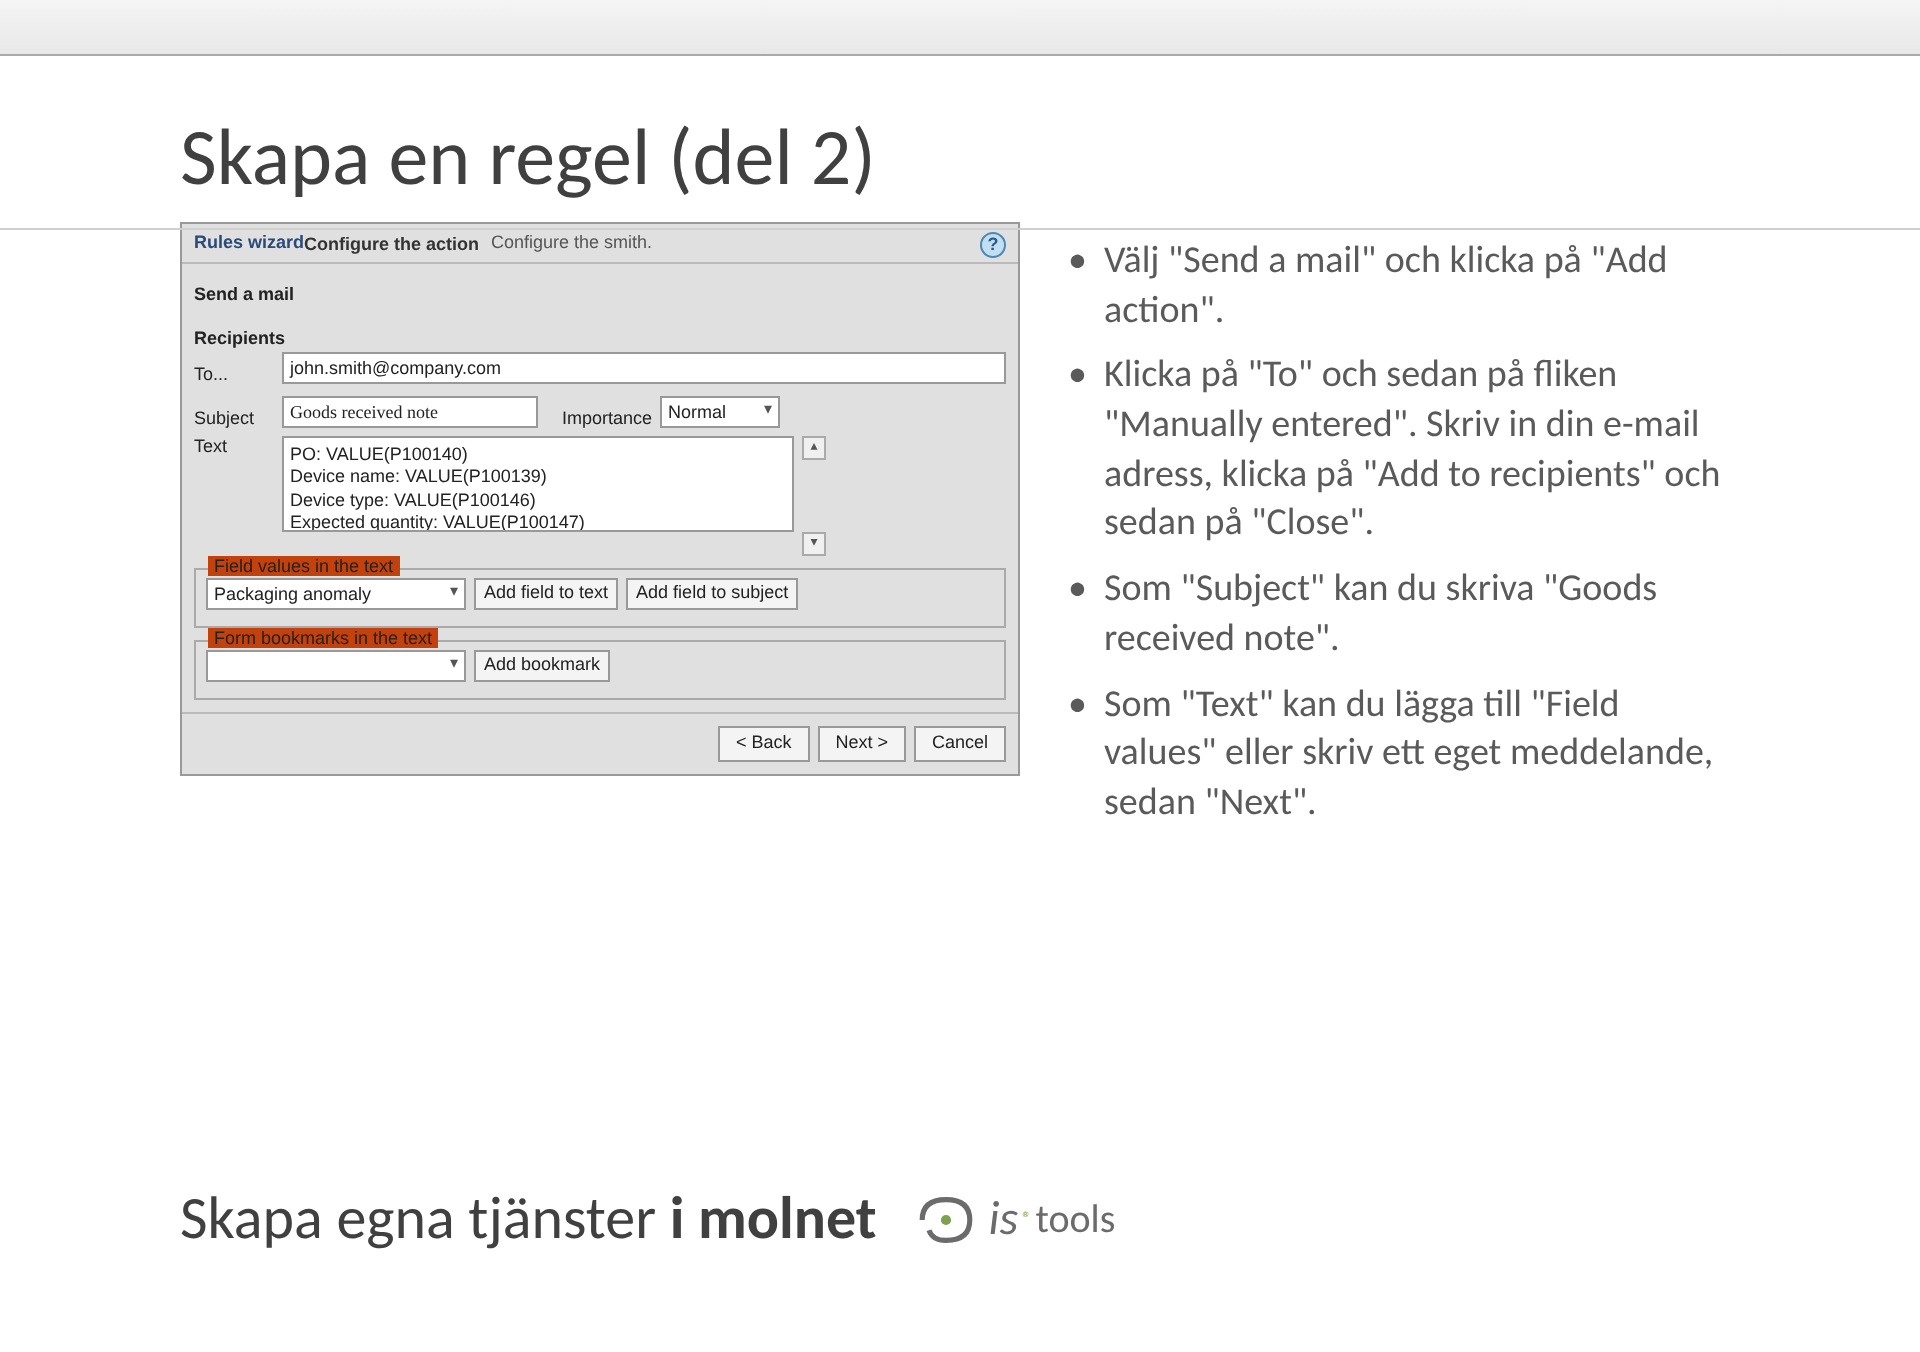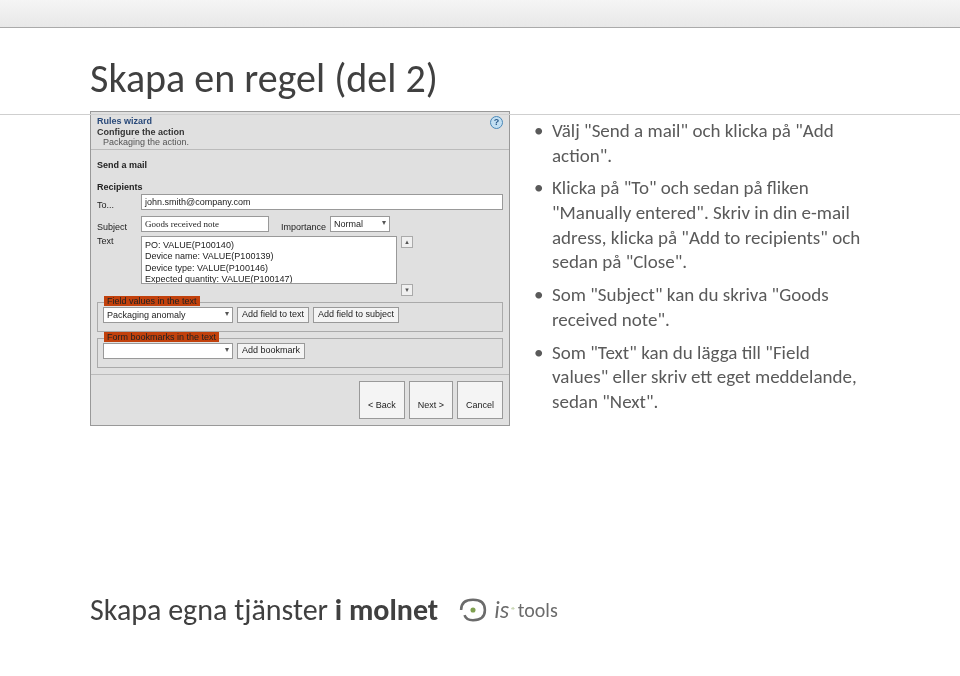--- a/index.html
+++ b/index.html
@@ -38,21 +38,21 @@
     font-size: 9px;
     color: #222;
   }
   .wiz-header {
     display: flex;
     justify-content: space-between;
     align-items: flex-start;
     padding: 4px 6px 2px 6px;
     border-bottom: 1px solid #bbb;
   }
-  .wiz-header-left { display: flex; flex-direction: column; }
+  .wiz-header-left { display: flex; flex-direction: row; }
   .wiz-header-title { font-weight: bold; color: #2a4a7a; }
   .wiz-header-sub1 { font-weight: bold; color: #333; margin-top: 1px; }
   .wiz-header-sub2 { color: #555; margin-left: 6px; }
   .help-icon {
     width: 13px; height: 13px;
     border-radius: 50%;
     background: #c2dff2;
     border: 1px solid #4a88b8;
     color: #2a5a8a;
     font-size: 9px;
@@ -145,21 +145,21 @@
     display: flex;
     justify-content: flex-end;
     gap: 4px;
     padding: 6px;
     border-top: 1px solid #bbb;
   }
   .btn {
     background: #f4f4f4;
     border: 1px solid #999;
     font-size: 9px;
-    padding: 18px 8px;
+    padding: 2px 8px;
     height: 18px;
   }
   .bullets {
     flex: 1;
     font-size: 19px;
     color: #5a5a5a;
     line-height: 1.3;
     padding-top: 8px;
   }
   .bullets ul { list-style: none; }
@@ -227,21 +227,21 @@
 <div class="content">
   <h1 class="page-title">Skapa en regel (del 2)</h1>
 
   <div class="main-row">
 
     <div class="wizard">
       <div class="wiz-header">
         <div class="wiz-header-left">
           <div class="wiz-header-title">Rules wizard</div>
           <div class="wiz-header-sub1">Configure the action</div>
-          <div class="wiz-header-sub2">Packaging the action.</div>
+          <div class="wiz-header-sub2">Configure the smith.</div>
         </div>
         <div class="help-icon">?</div>
       </div>
 
       <div class="wiz-body">
         <div class="wiz-section-title">Send a mail</div>
 
         <div style="height:4px"></div>
         <div class="recipients-label">Recipients</div>
 

